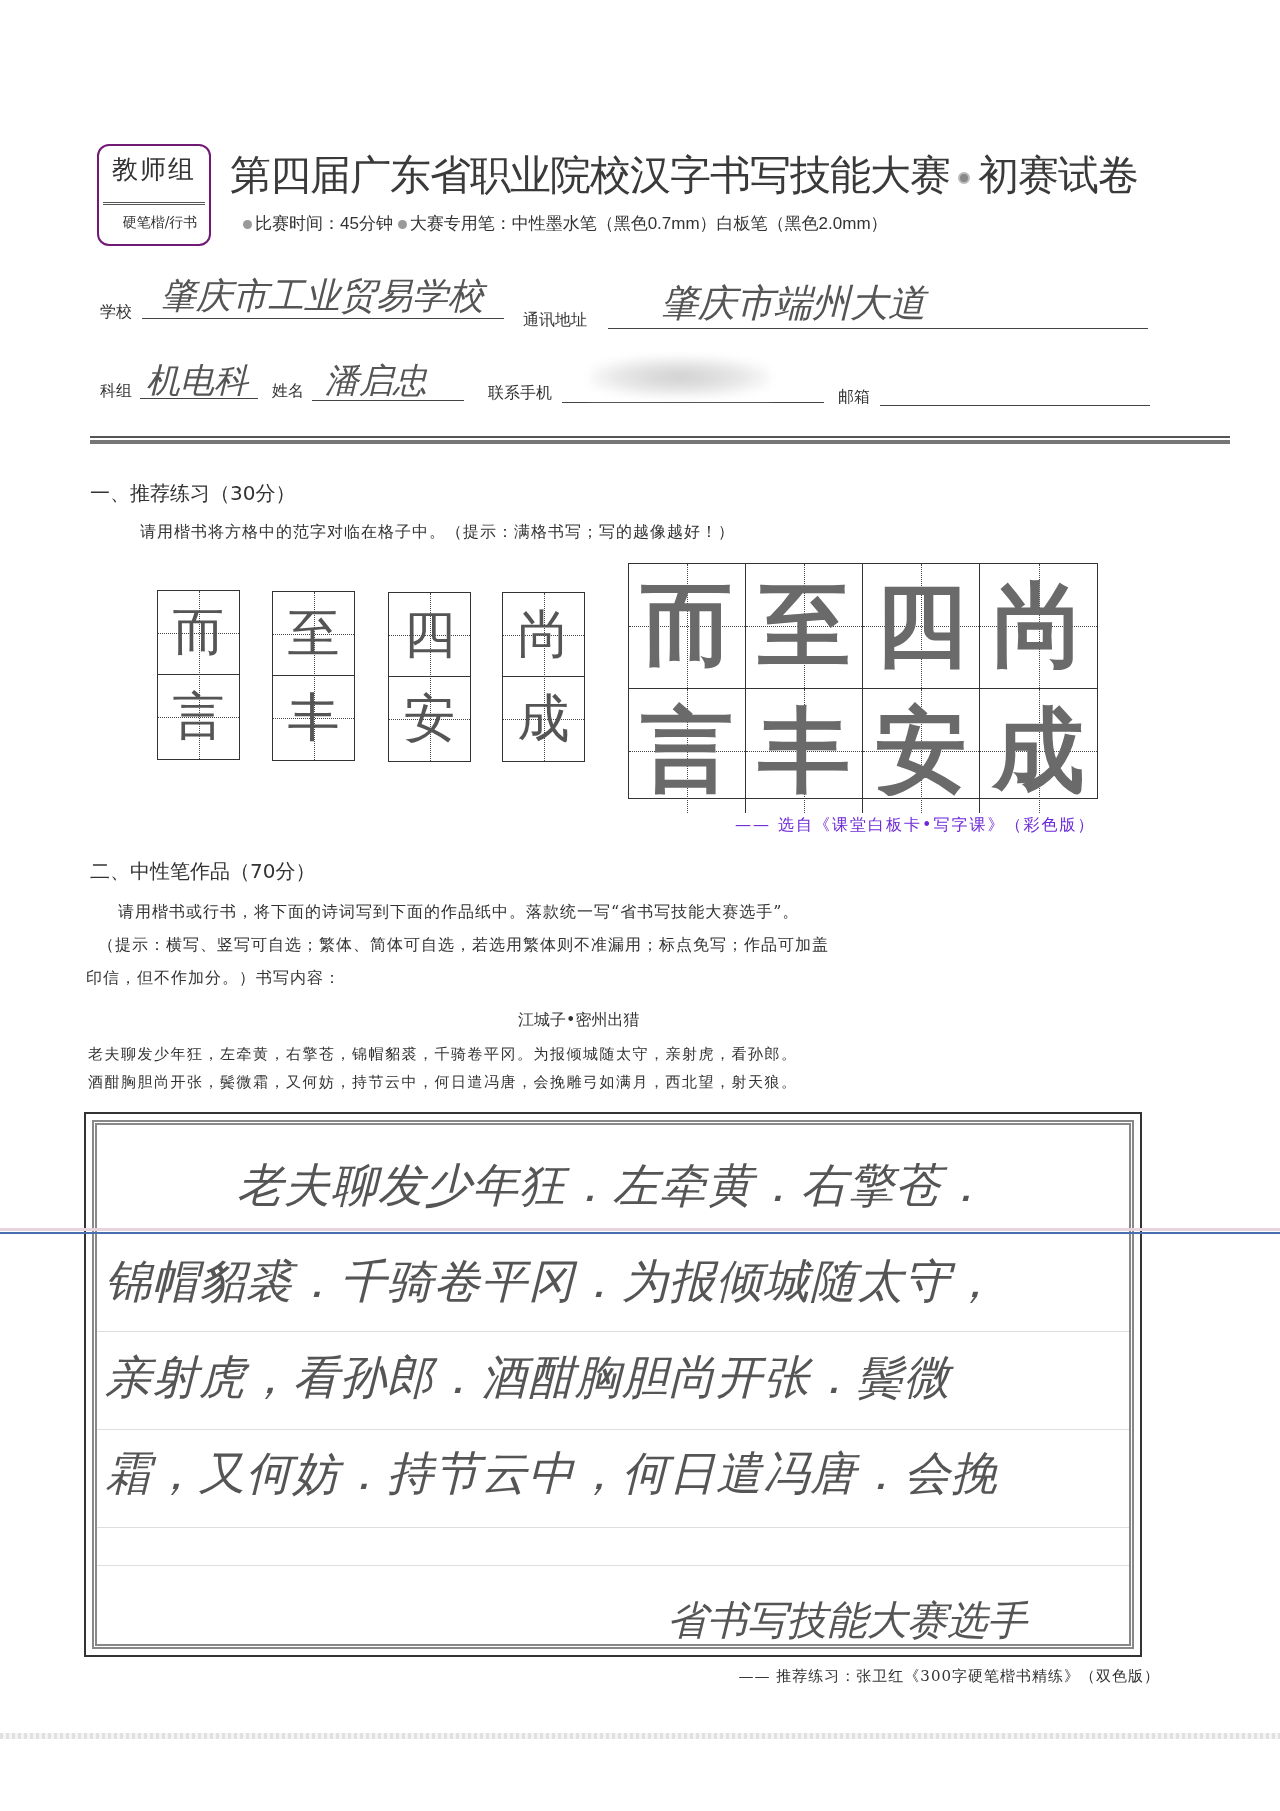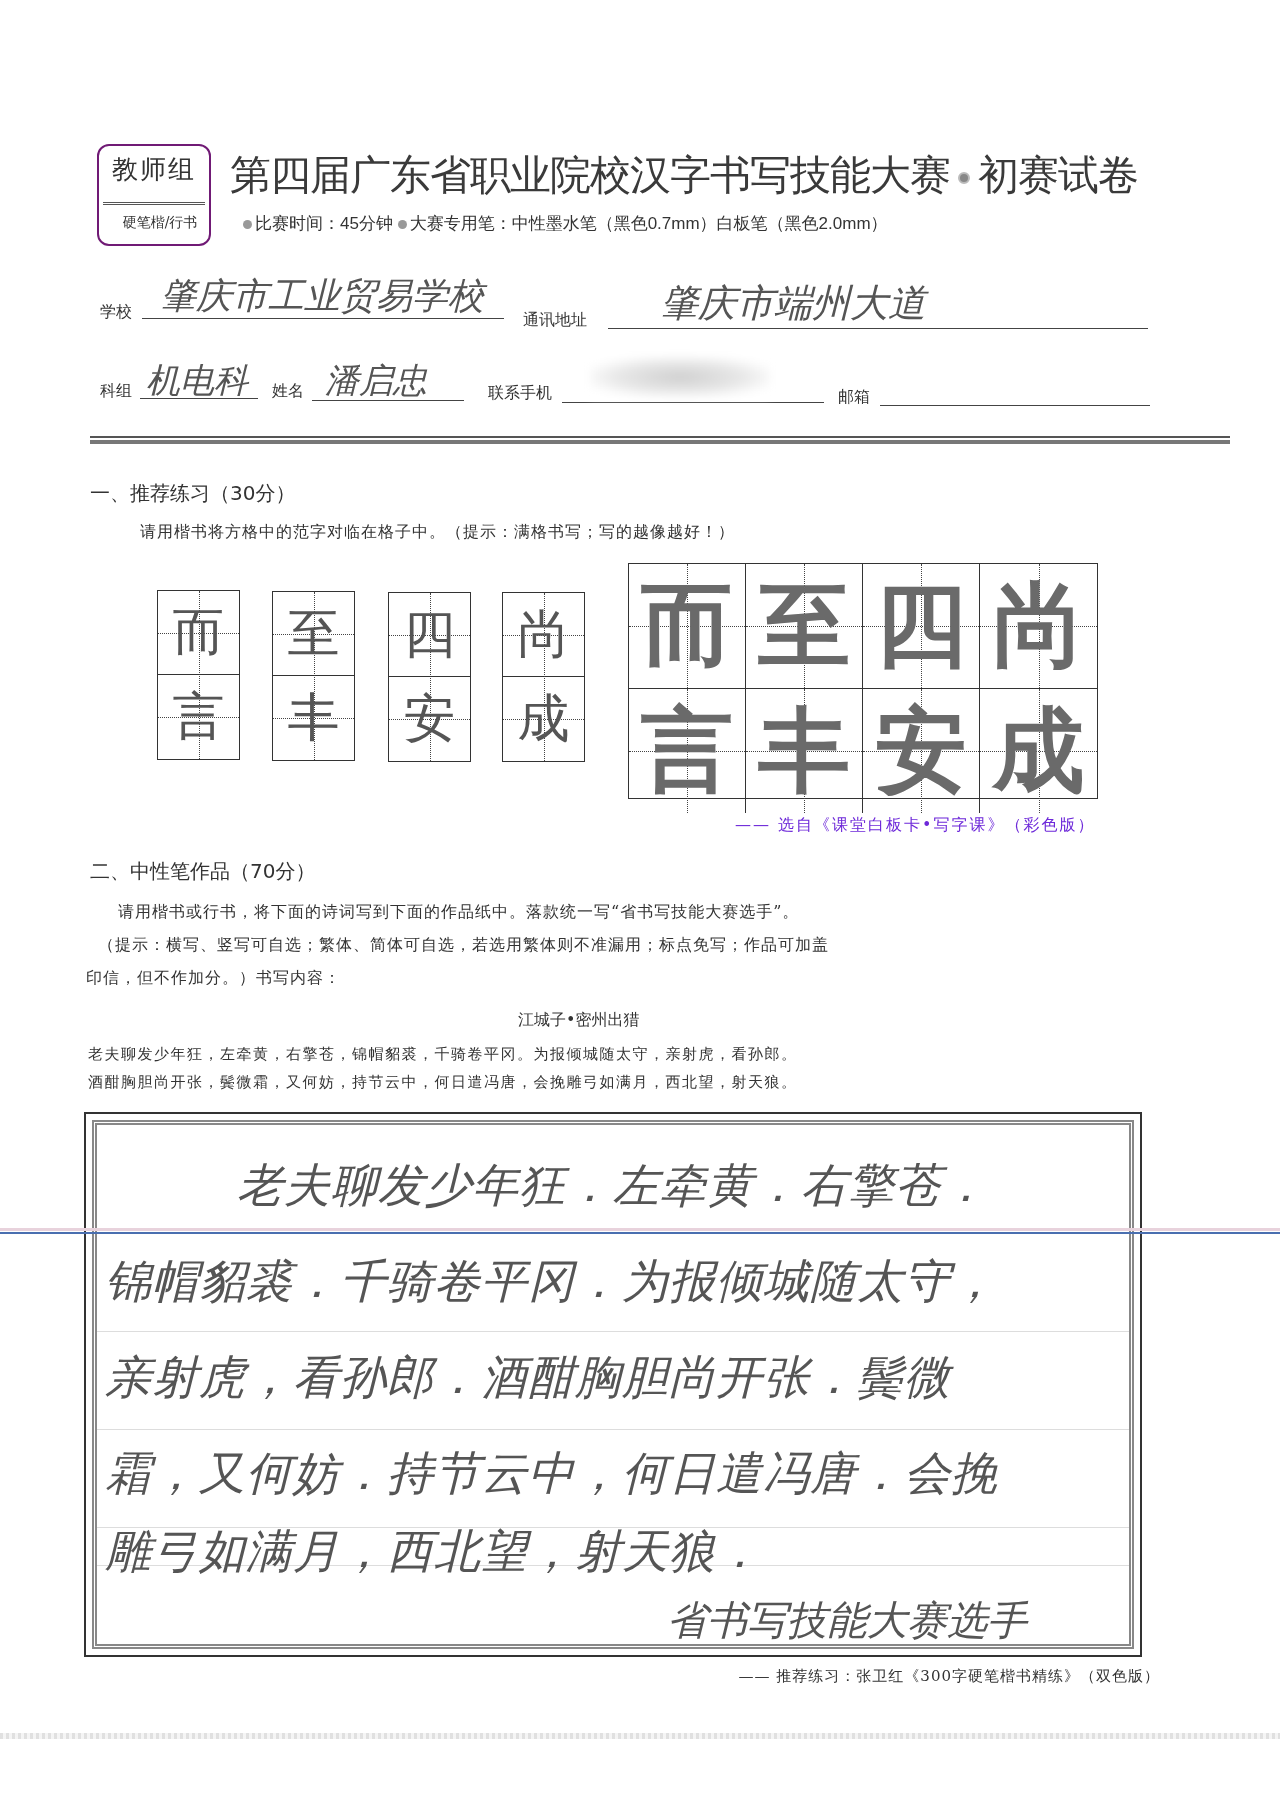--- a/index.html
+++ b/index.html
@@ -182,21 +182,20 @@
   <div class="work-inner">
     <div class="wline" style="top:108px;"></div>
     <div class="wline" style="top:206px;"></div>
     <div class="wline" style="top:304px;"></div>
     <div class="wline" style="top:402px;"></div>
     <div class="wline" style="top:440px;"></div>
     <div class="wtext" style="left:140px;top:30px;">老夫聊发少年狂．左牵黄．右擎苍．</div>
     <div class="wtext" style="left:8px;top:126px;">锦帽貂裘．千骑卷平冈．为报倾城随太守，</div>
     <div class="wtext" style="left:8px;top:318px;">霜，又何妨．持节云中，何日遣冯唐．会挽</div>
     <div class="wtext" style="left:8px;top:222px;">亲射虎，看孙郎．酒酣胸胆尚开张．鬓微</div>
-    <div class="wtext" style="left:8px;top:396px;">雕弓如满月，西北望，射天狼．</div>
     <div class="sign">省书写技能大赛选手</div>
   </div>
 </div>
 
 <div class="pink-line"></div>
 <div class="blue-line"></div>
 
 <div class="rec">—— 推荐练习：张卫红《300字硬笔楷书精练》（双色版）</div>
 <div class="bottom-noise"></div>
 

